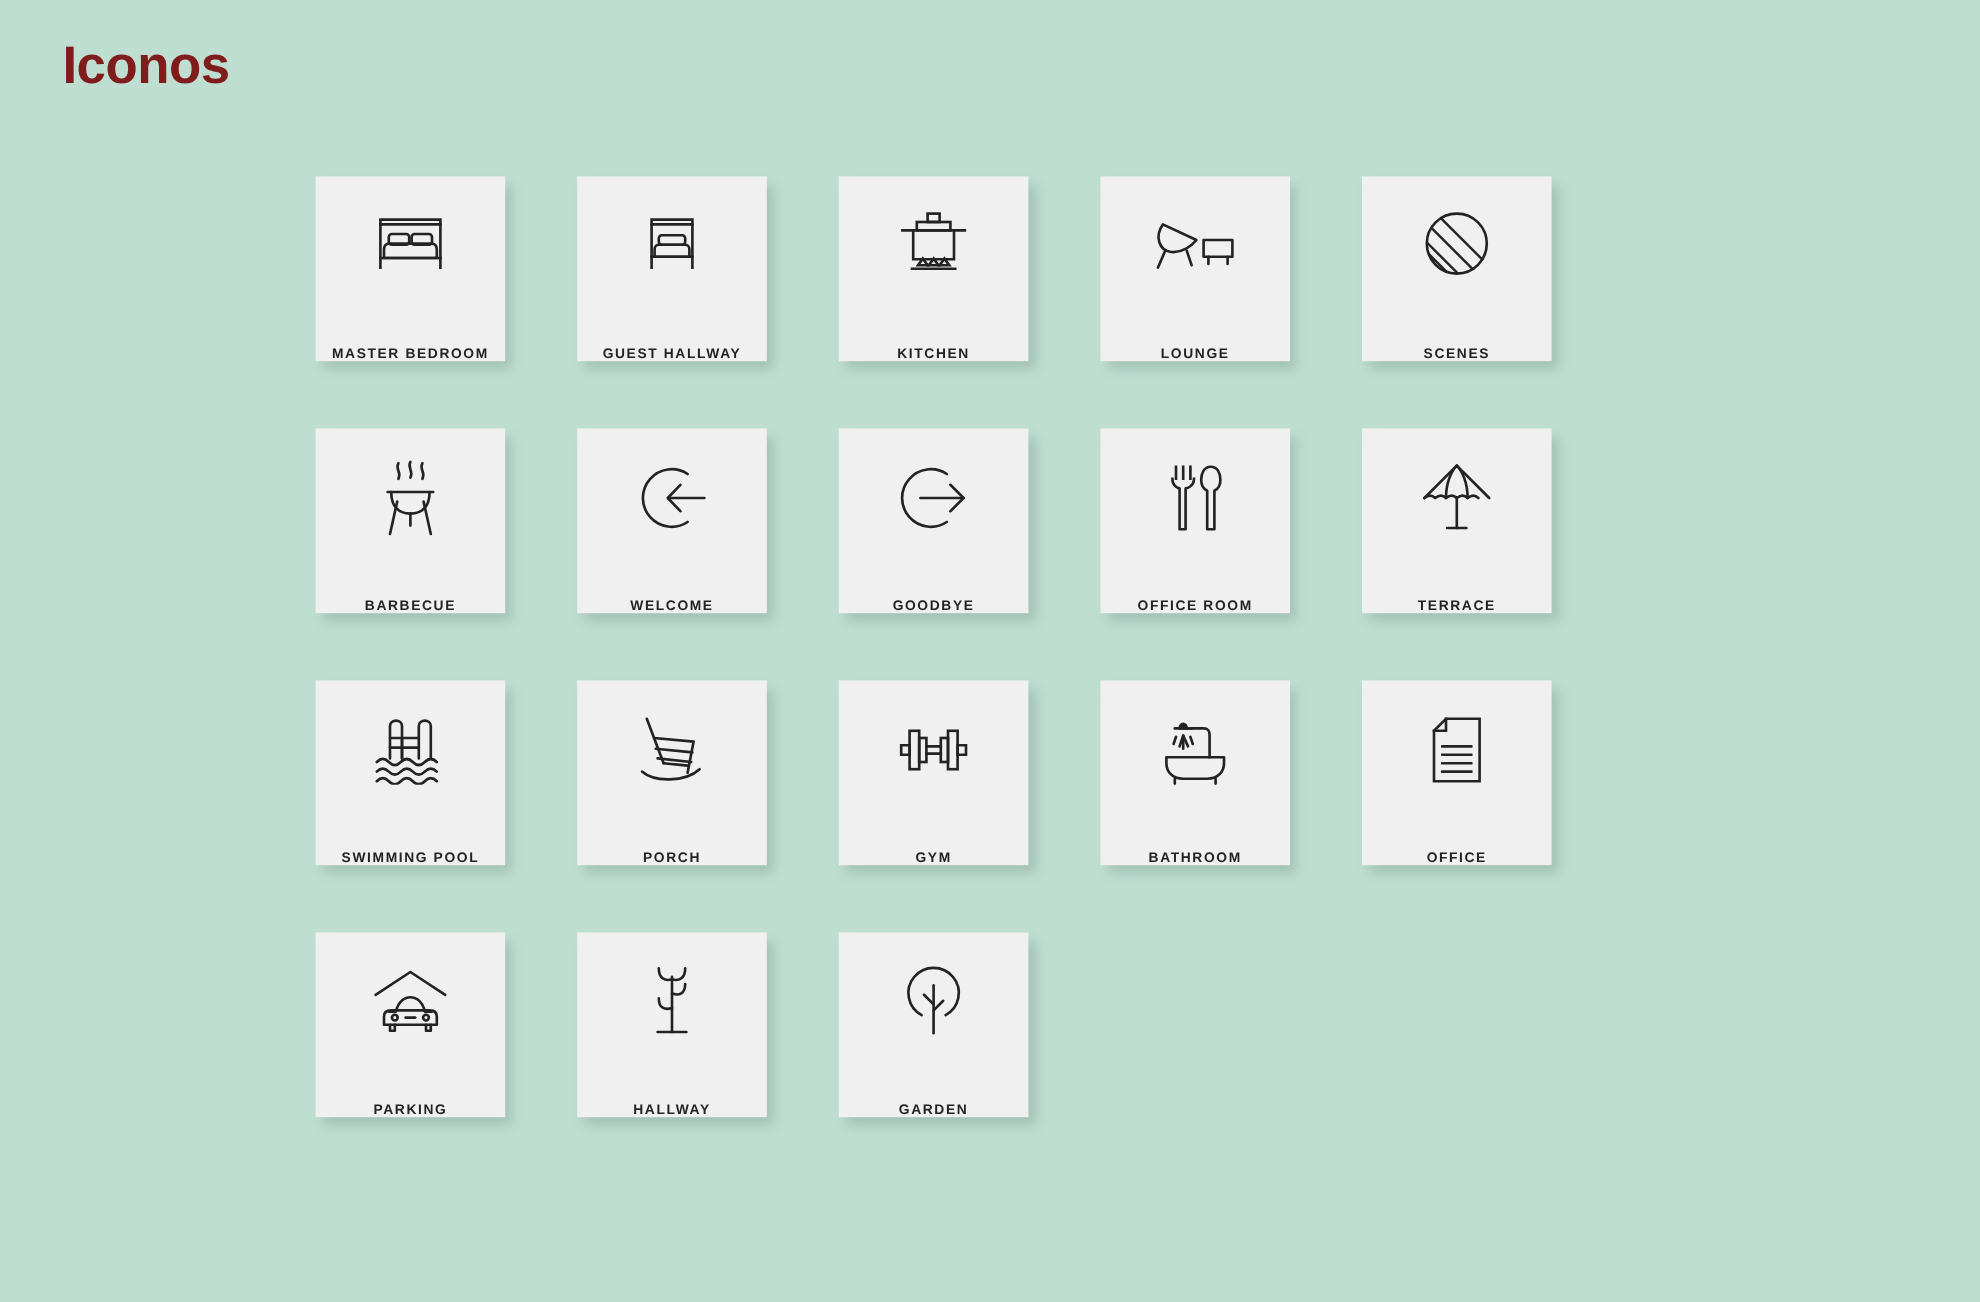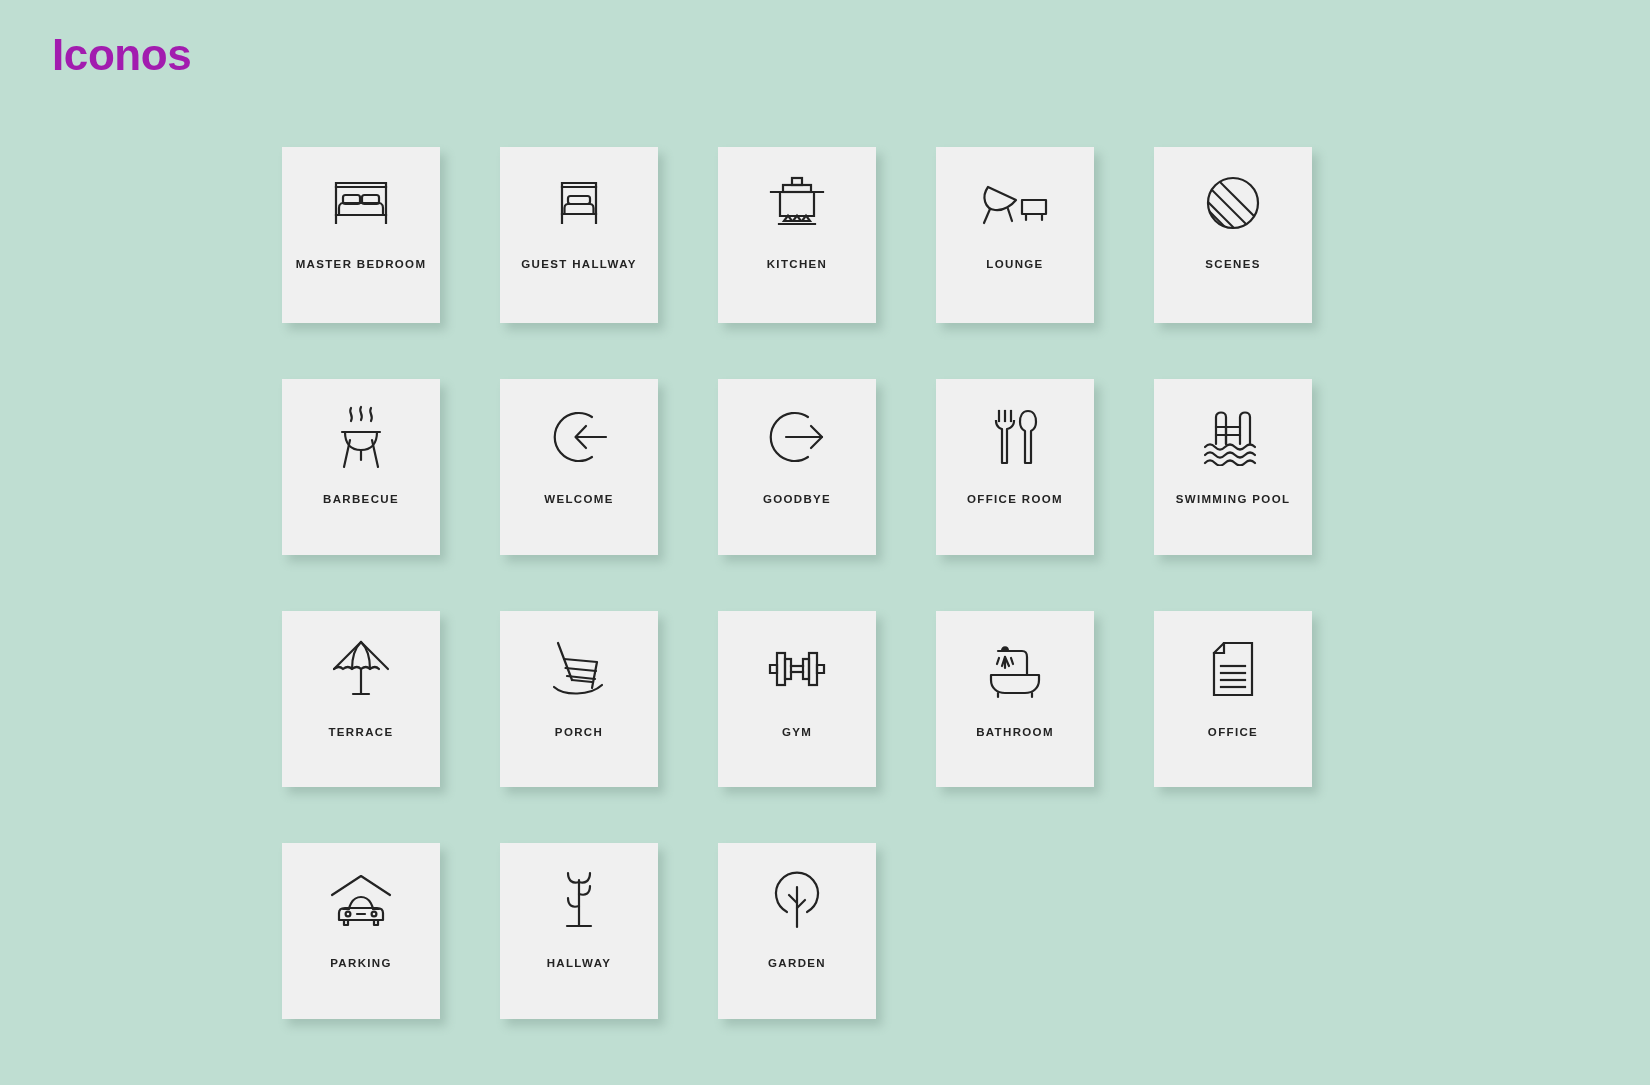--- a/index.html
+++ b/index.html
@@ -13,44 +13,43 @@
     font-family: "Liberation Sans", sans-serif;
     overflow: hidden;
     position: relative;
   }
   .page-title {
     position: absolute;
     left: 52px;
     top: 33px;
     font-size: 44px;
     font-weight: bold;
-    color: #a21caf;
+    color: #7f1d1d;
     letter-spacing: -0.4px;
     line-height: 1;
   }
   .icon-grid {
     position: absolute;
     left: 263px;
     top: 147px;
     display: grid;
     grid-template-columns: repeat(5, 158px);
     grid-column-gap: 60px;
     grid-row-gap: 56px;
   }
   .icon-card {
     width: 158px;
-    height: 176px;
+    height: 154px;
     background: #f0f0f0;
     box-shadow: 6px 7px 9px rgba(110, 140, 128, 0.33);
     display: flex;
     flex-direction: column;
     align-items: center;
-    justify-content: flex-start;
+    justify-content: space-between;
     position: relative;
-    margin-left: 19px;
   }
   .icon-art {
     width: 100%;
     height: 112px;
     display: flex;
     align-items: center;
     justify-content: center;
   }
   .icon-art svg {
     display: block;
@@ -202,46 +201,46 @@
         <path d="M37 3 C31 3 29 9 29 14 C29 19 32 22 34 23 L34 55 L40 55 L40 23 C42 22 45 19 45 14 C45 9 43 3 37 3 Z"></path>
       </svg>
     </div>
     <div class="icon-label">OFFICE ROOM</div>
   </div>
 
 
 
   <div class="icon-card">
     <div class="icon-art">
+      <svg width="60" height="60" viewBox="0 0 60 60" fill="none" stroke="#232323" stroke-width="2.2" stroke-linecap="round" stroke-linejoin="round">
+        <path d="M3 30 q5 -4 9 0 q5 -4 9 0 q5 -4 9 0 q5 -4 9 0 q5 -4 9 0"></path>
+        <path d="M3 30 L30 3 L57 30"></path>
+        <path d="M21 30 C21 18 25 8 30 3"></path>
+        <path d="M39 30 C39 18 35 8 30 3"></path>
+        <path d="M30 30 L30 55"></path>
+        <path d="M22 55 L38 55"></path>
+      </svg>
+    </div>
+    <div class="icon-label">TERRACE</div>
+  </div>
+
+  <div class="icon-card">
+    <div class="icon-art">
       <svg width="60" height="58" viewBox="0 0 60 58" fill="none" stroke="#232323" stroke-width="2.2" stroke-linecap="round" stroke-linejoin="round">
         <path d="M13 36 L13 9 C13 3 23 3 23 9 L23 36"></path>
         <path d="M37 36 L37 9 C37 3 47 3 47 9 L47 36"></path>
         <path d="M13 19 L37 19"></path>
         <path d="M13 27 L37 27"></path>
         <path d="M23 19 L23 36"></path>
         <path d="M2 39 q5 -5 10 0 t10 0 t10 0 t10 0 t10 0"></path>
         <path d="M2 47 q5 -5 10 0 t10 0 t10 0 t10 0 t10 0"></path>
         <path d="M2 55 q5 -5 10 0 t10 0 t10 0 t10 0 t10 0"></path>
       </svg>
     </div>
     <div class="icon-label">SWIMMING POOL</div>
-  </div>
-
-  <div class="icon-card">
-    <div class="icon-art">
-      <svg width="60" height="60" viewBox="0 0 60 60" fill="none" stroke="#232323" stroke-width="2.2" stroke-linecap="round" stroke-linejoin="round">
-        <path d="M3 30 q5 -4 9 0 q5 -4 9 0 q5 -4 9 0 q5 -4 9 0 q5 -4 9 0"></path>
-        <path d="M3 30 L30 3 L57 30"></path>
-        <path d="M21 30 C21 18 25 8 30 3"></path>
-        <path d="M39 30 C39 18 35 8 30 3"></path>
-        <path d="M30 30 L30 55"></path>
-        <path d="M22 55 L38 55"></path>
-      </svg>
-    </div>
-    <div class="icon-label">TERRACE</div>
   </div>
 
   <div class="icon-card">
     <div class="icon-art">
       <svg width="58" height="58" viewBox="0 0 58 58" fill="none" stroke="#232323" stroke-width="2.2" stroke-linecap="round" stroke-linejoin="round">
         <path d="M8 3 L22 40"></path>
         <path d="M14 19 L47 22 L42 48"></path>
         <path d="M15.5 28 L46 31"></path>
         <path d="M17 36 L45 39"></path>
         <path d="M22 40 L42 42"></path>

